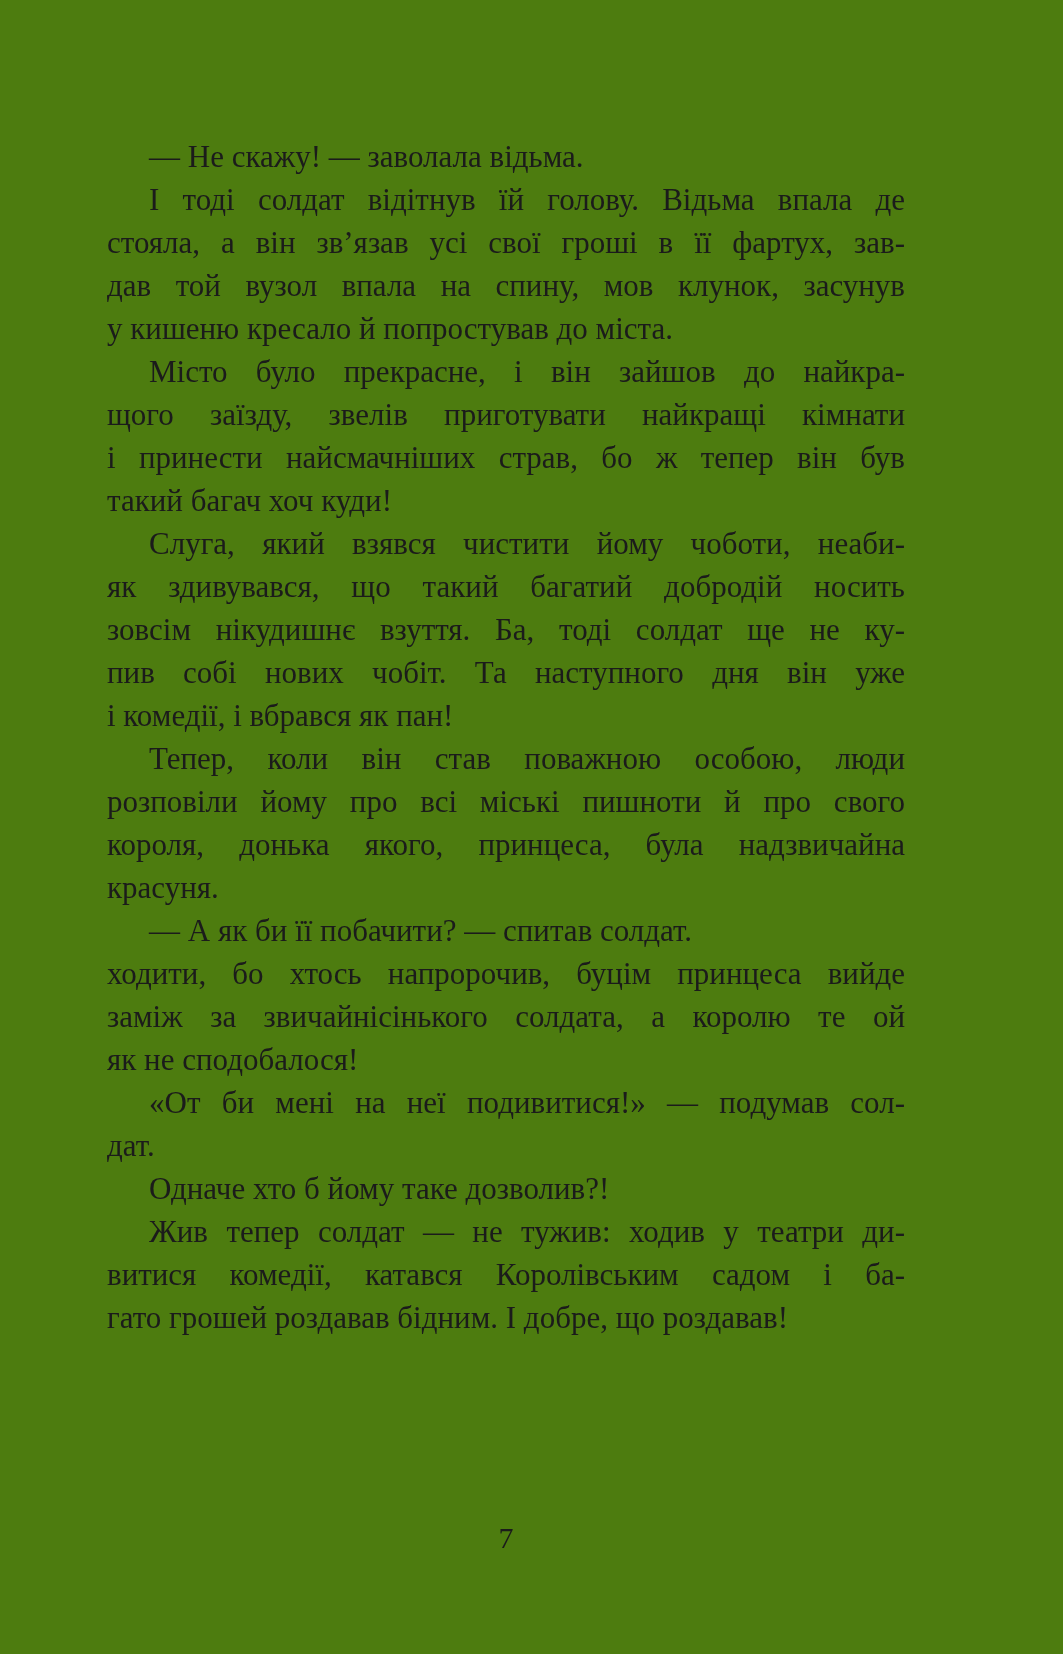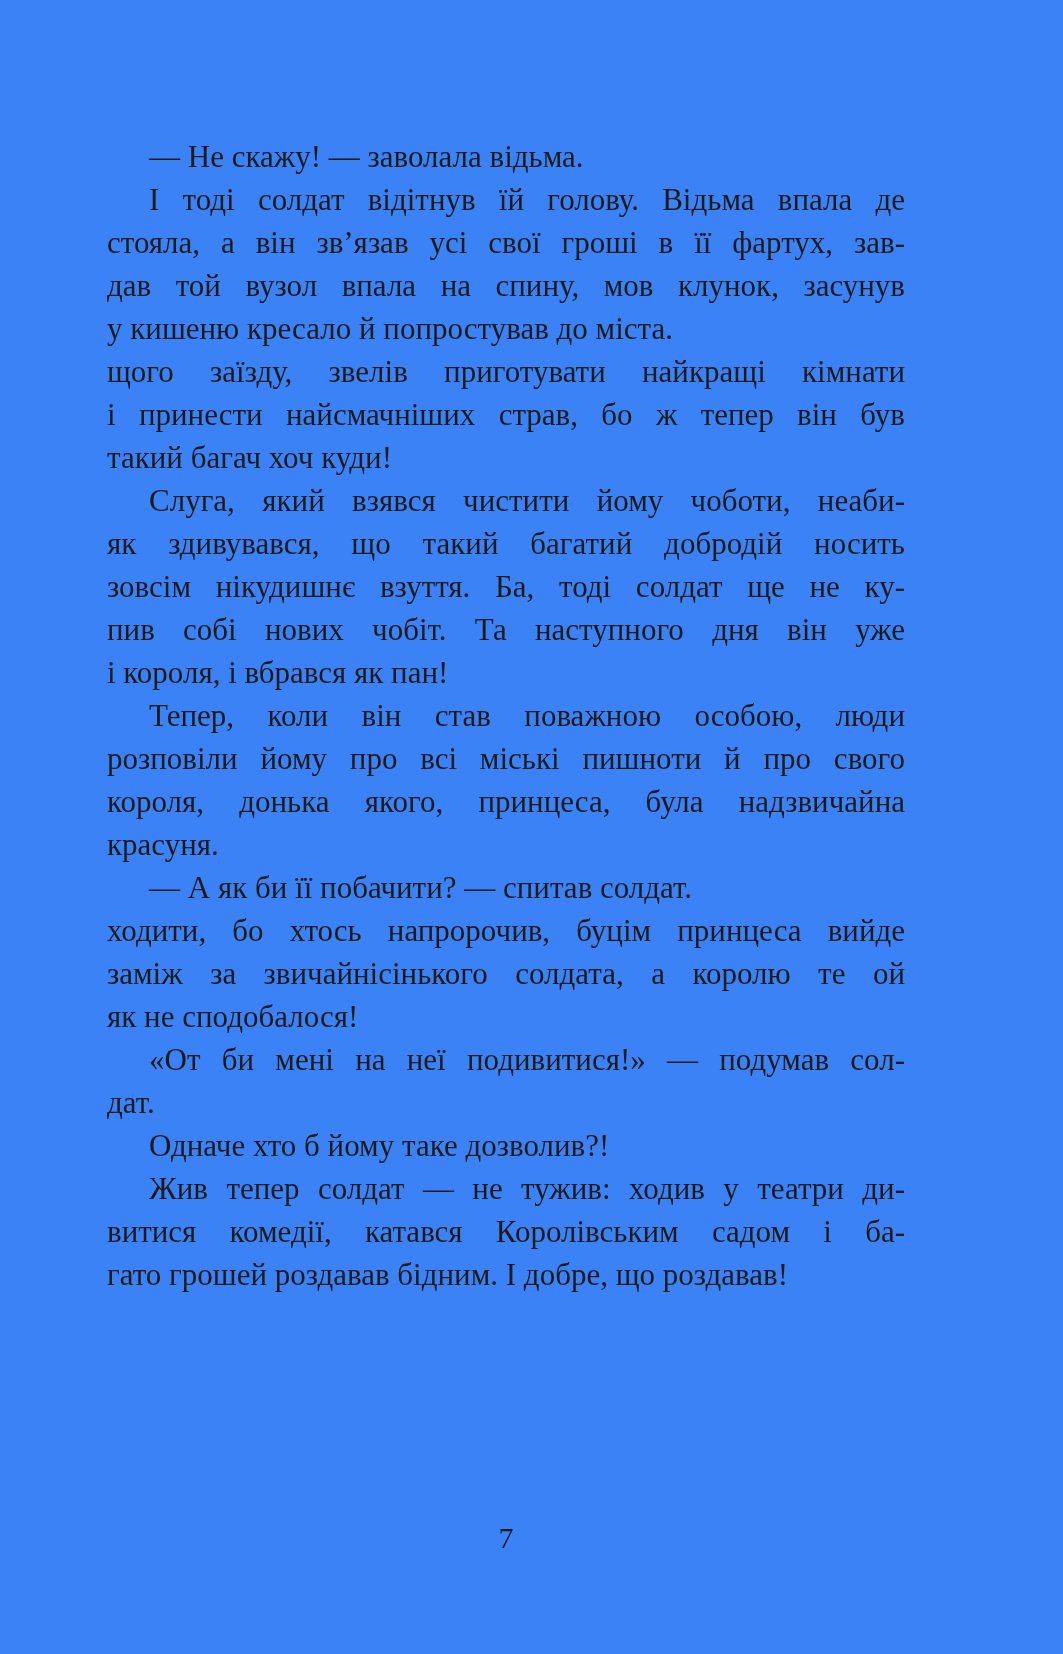--- a/index.html
+++ b/index.html
@@ -50,42 +50,43 @@
     top: 1516px;
     width: 798px;
     text-align: center;
     font-size: 30px;
     line-height: 43px;
   }
 </style>
 </head>
 <body>
 
-<div class="page" style="background: #3b82f6; color: rgb(27, 27, 27);">
+<div class="page" style="background: #4d7c0f; color: rgb(27, 27, 27);">
   <div class="text-block">
       <div class="para">
         <div class="line first last">— Не скажу! — заволала відьма.</div>
       </div>
       <div class="para">
         <div class="line first">І тоді солдат відітнув їй голову. Відьма впала де</div>
         <div class="line">стояла, а він зв’язав усі свої гроші в її фартух, зав-</div>
         <div class="line">дав той вузол впала на спину, мов клунок, засунув</div>
         <div class="line last">у кишеню кресало й попростував до міста.</div>
       </div>
       <div class="para">
+        <div class="line first">Місто було прекрасне, і він зайшов до найкра-</div>
         <div class="line">щого заїзду, звелів приготувати найкращі кімнати</div>
         <div class="line">і принести найсмачніших страв, бо ж тепер він був</div>
         <div class="line last">такий багач хоч куди!</div>
       </div>
       <div class="para">
         <div class="line first">Слуга, який взявся чистити йому чоботи, неаби-</div>
         <div class="line">як здивувався, що такий багатий добродій носить</div>
         <div class="line">зовсім нікудишнє взуття. Ба, тоді солдат ще не ку-</div>
         <div class="line">пив собі нових чобіт. Та наступного дня він уже</div>
-        <div class="line last">і короля, і вбрався як пан!</div>
+        <div class="line last">і комедії, і вбрався як пан!</div>
       </div>
       <div class="para">
         <div class="line first">Тепер, коли він став поважною особою, люди</div>
         <div class="line">розповіли йому про всі міські пишноти й про свого</div>
         <div class="line">короля, донька якого, принцеса, була надзвичайна</div>
         <div class="line last">красуня.</div>
       </div>
       <div class="para">
         <div class="line first last">— А як би її побачити? — спитав солдат.</div>
       </div>

